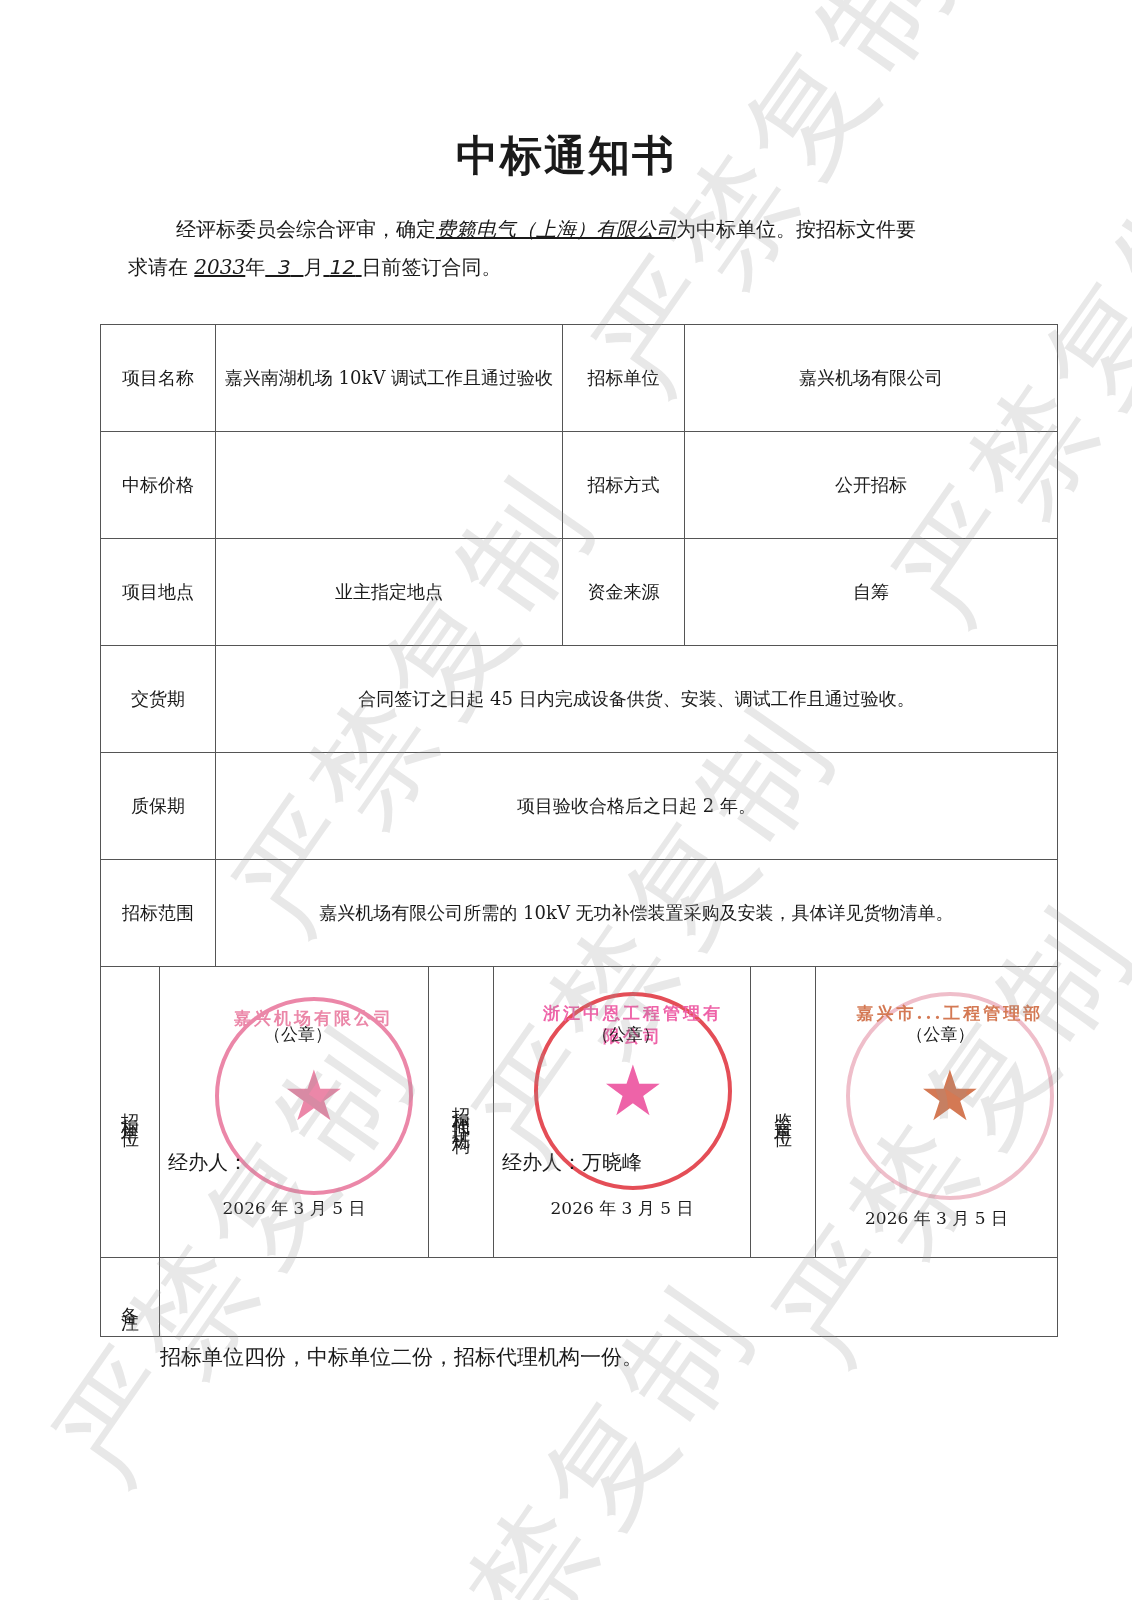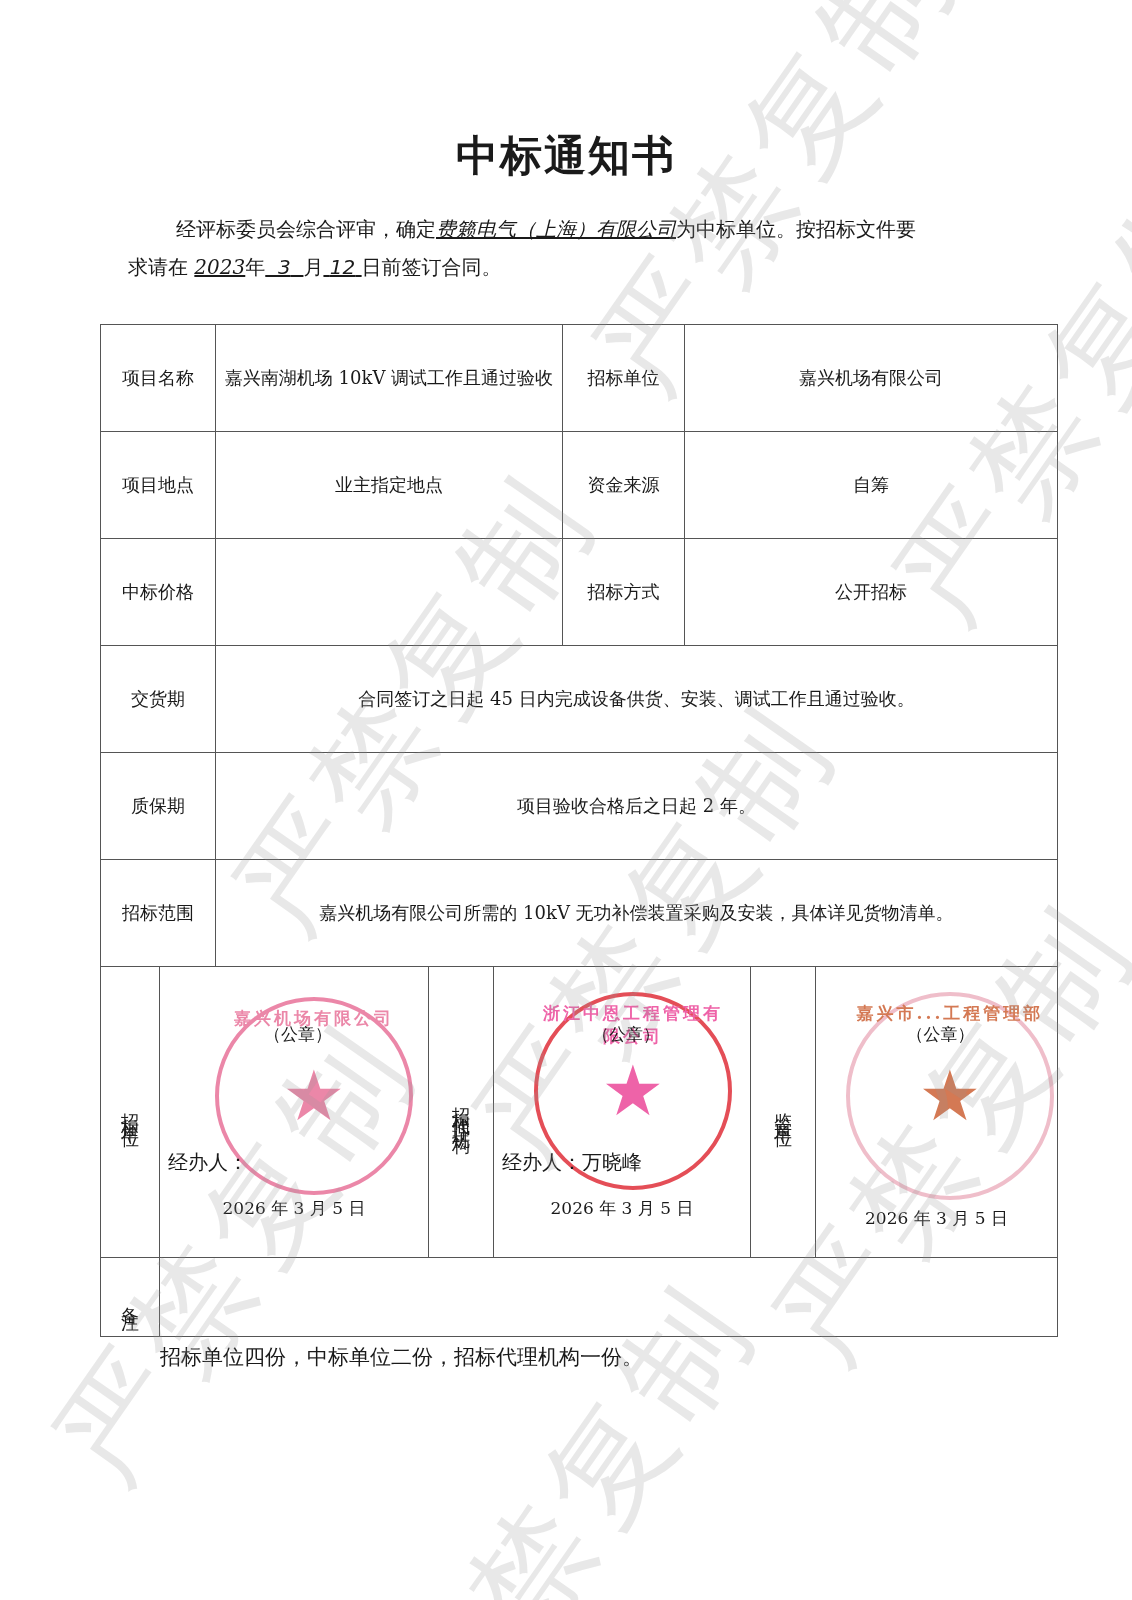--- a/index.html
+++ b/index.html
@@ -44,42 +44,42 @@
   .footer-note { position:absolute; top:1343px; left:160px; font-size:21px; }
 </style>
 </head>
 <body>
 
 <div class="title">中标通知书</div>
 
 <div class="intro">
   <span class="indent"></span><span>经评标委员会综合评审，确定</span><span class="u">费籁电气（上海）有限公司</span><span>为中标单位。按招标文件要</span><br>
   <span>求请在</span>
-  <span class="u">2023</span><span>年</span><span class="u hand">&nbsp;&nbsp;<span>3</span>&nbsp;&nbsp;</span><span>月</span><span class="u hand">&nbsp;<span>12</span>&nbsp;</span><span>日前签订合同。</span>
+  <span class="u">2033</span><span>年</span><span class="u hand">&nbsp;&nbsp;<span>3</span>&nbsp;&nbsp;</span><span>月</span><span class="u hand">&nbsp;<span>12</span>&nbsp;</span><span>日前签订合同。</span>
 </div>
 
 <table class="main">
   <tbody>
       <tr class="r1">
     <td style="width:98px">项目名称</td>
     <td style="width:330px">嘉兴南湖机场 10kV 调试工作且通过验收</td>
     <td style="width:105px">招标单位</td>
     <td>嘉兴机场有限公司</td>
   </tr>
   <tr class="r1">
+    <td>中标价格</td>
+    <td></td>
+    <td>招标方式</td>
+    <td>公开招标</td>
+  </tr>
+  <tr class="r1">
     <td>项目地点</td>
     <td>业主指定地点</td>
     <td>资金来源</td>
     <td>自筹</td>
-  </tr>
-  <tr class="r1">
-    <td>中标价格</td>
-    <td></td>
-    <td>招标方式</td>
-    <td>公开招标</td>
   </tr>
   <tr class="r1">
     <td>交货期</td>
     <td colspan="3">合同签订之日起 45 日内完成设备供货、安装、调试工作且通过验收。</td>
   </tr>
   <tr class="r1">
     <td>质保期</td>
     <td colspan="3">项目验收合格后之日起 2 年。</td>
   </tr>
   <tr class="r1">

